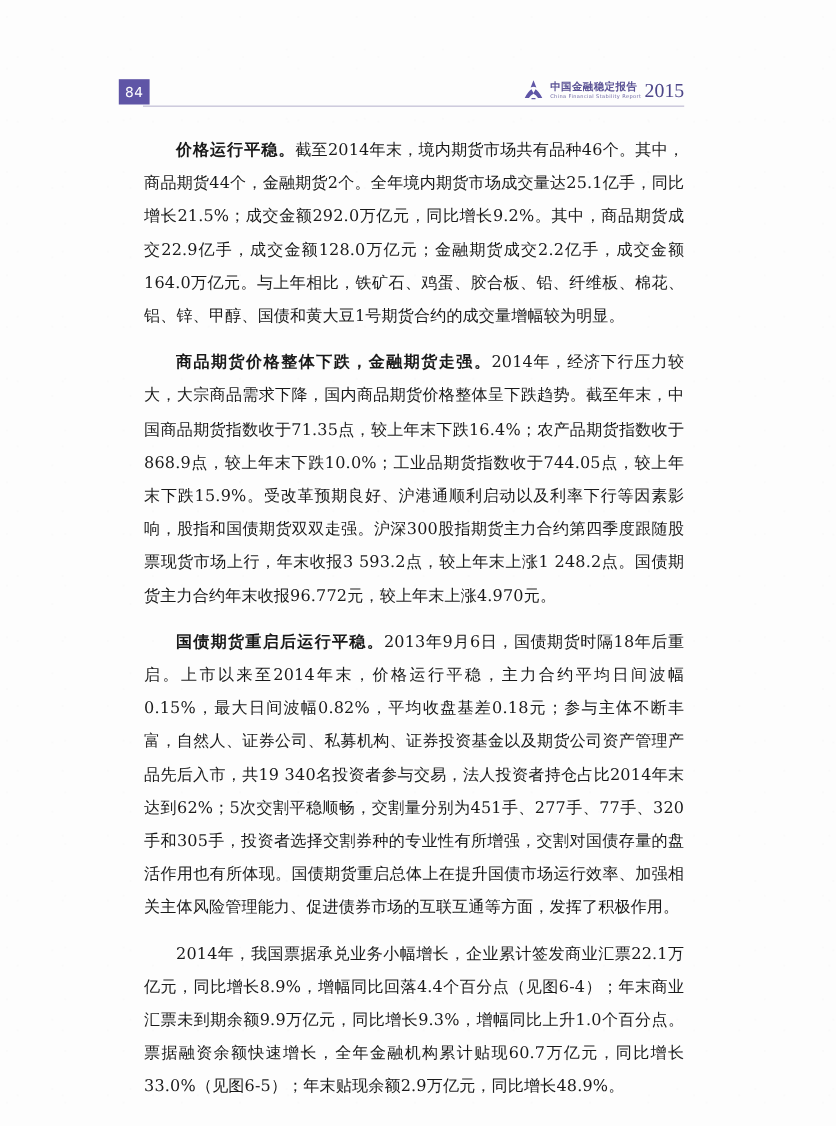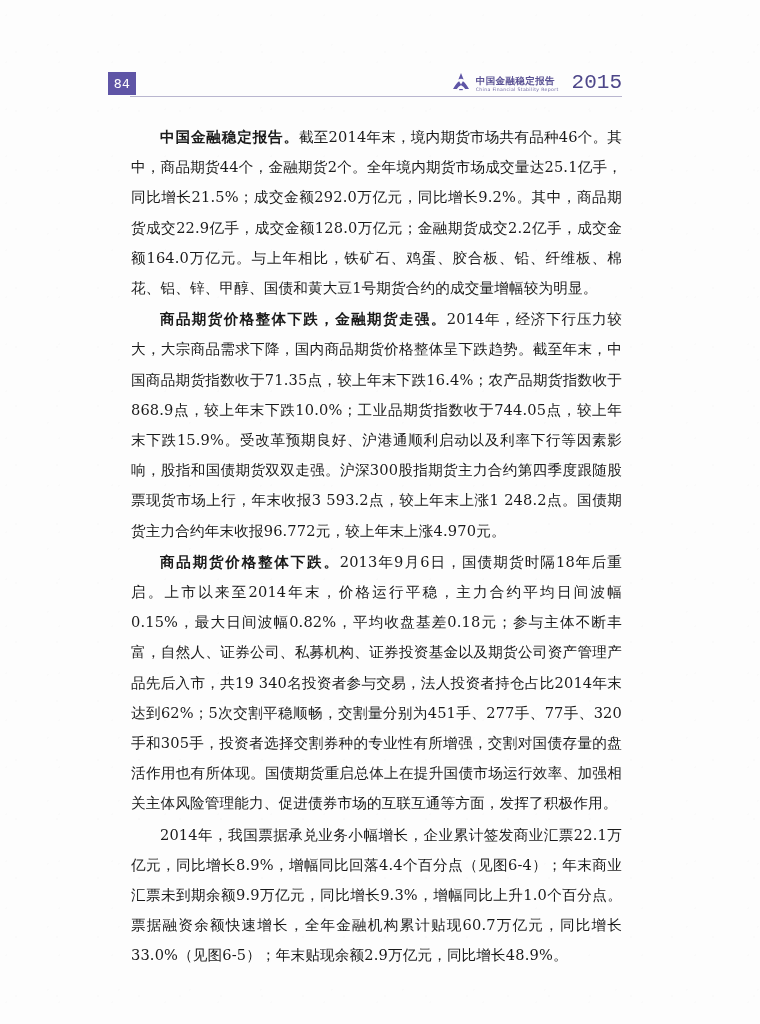--- a/index.html
+++ b/index.html
@@ -94,28 +94,27 @@
   }
   .brand-en {
     font-family: "DejaVu Sans", "Liberation Sans", sans-serif;
     font-size: 4.6px;
     color: #6e68a3;
     letter-spacing: 0.35px;
     margin-top: 2px;
     white-space: nowrap;
   }
   .brand-year {
-    font-family: Liberation Mono, monospace;
-    font-size: 21px;
+    font-family: Liberation Serif, serif;
+    font-size: 18px;
     color: #4d4689;
     font-weight: 400;
     letter-spacing: 0px;
     position: relative;
     top: 1px;
-    margin-left: 10px;
   }
 
   
   .content {
     position: absolute;
     left: 131px;
     top: 122px;
     width: 491px;
   }
 
@@ -136,21 +135,21 @@
     margin: 0 0 0 0;
     font-size: 14.6px;
     line-height: 30.2px;
     text-align: justify;
     text-justify: inter-character;
     text-indent: 29px;
     letter-spacing: 0.15px;
     color: #1a1a1a;
   }
   p.para + p.para {
-    margin-top: 1px;
+    margin-top: 12px;
   }
   p.para b {
     font-weight: 700;
     letter-spacing: 0.8px;
   }
 </style>
 </head>
 <body>
 
 <div class="page">
@@ -179,29 +178,29 @@
         </span>
         <span class="brand-year">2015</span>
       </span>
     </div>
   </div>
 
   <div class="content">
 
 
     <p class="para">
-      <b>中国金融稳定报告。</b><span>截至2014年末，境内期货市场共有品种46个。其中，商品期货44个，金融期货2个。全年境内期货市场成交量达25.1亿手，同比增长21.5%；成交金额292.0万亿元，同比增长9.2%。其中，商品期货成交22.9亿手，成交金额128.0万亿元；金融期货成交2.2亿手，成交金额164.0万亿元。与上年相比，铁矿石、鸡蛋、胶合板、铅、纤维板、棉花、铝、锌、甲醇、国债和黄大豆1号期货合约的成交量增幅较为明显。</span>
+      <b>价格运行平稳。</b><span>截至2014年末，境内期货市场共有品种46个。其中，商品期货44个，金融期货2个。全年境内期货市场成交量达25.1亿手，同比增长21.5%；成交金额292.0万亿元，同比增长9.2%。其中，商品期货成交22.9亿手，成交金额128.0万亿元；金融期货成交2.2亿手，成交金额164.0万亿元。与上年相比，铁矿石、鸡蛋、胶合板、铅、纤维板、棉花、铝、锌、甲醇、国债和黄大豆1号期货合约的成交量增幅较为明显。</span>
     </p>
 
     <p class="para">
       <b>商品期货价格整体下跌，金融期货走强。</b><span>2014年，经济下行压力较大，大宗商品需求下降，国内商品期货价格整体呈下跌趋势。截至年末，中国商品期货指数收于71.35点，较上年末下跌16.4%；农产品期货指数收于868.9点，较上年末下跌10.0%；工业品期货指数收于744.05点，较上年末下跌15.9%。受改革预期良好、沪港通顺利启动以及利率下行等因素影响，股指和国债期货双双走强。沪深300股指期货主力合约第四季度跟随股票现货市场上行，年末收报3 593.2点，较上年末上涨1 248.2点。国债期货主力合约年末收报96.772元，较上年末上涨4.970元。</span>
     </p>
 
     <p class="para">
-      <b>商品期货价格整体下跌。</b><span>2013年9月6日，国债期货时隔18年后重启。上市以来至2014年末，价格运行平稳，主力合约平均日间波幅0.15%，最大日间波幅0.82%，平均收盘基差0.18元；参与主体不断丰富，自然人、证券公司、私募机构、证券投资基金以及期货公司资产管理产品先后入市，共19 340名投资者参与交易，法人投资者持仓占比2014年末达到62%；5次交割平稳顺畅，交割量分别为451手、277手、77手、320手和305手，投资者选择交割券种的专业性有所增强，交割对国债存量的盘活作用也有所体现。国债期货重启总体上在提升国债市场运行效率、加强相关主体风险管理能力、促进债券市场的互联互通等方面，发挥了积极作用。</span>
+      <b>国债期货重启后运行平稳。</b><span>2013年9月6日，国债期货时隔18年后重启。上市以来至2014年末，价格运行平稳，主力合约平均日间波幅0.15%，最大日间波幅0.82%，平均收盘基差0.18元；参与主体不断丰富，自然人、证券公司、私募机构、证券投资基金以及期货公司资产管理产品先后入市，共19 340名投资者参与交易，法人投资者持仓占比2014年末达到62%；5次交割平稳顺畅，交割量分别为451手、277手、77手、320手和305手，投资者选择交割券种的专业性有所增强，交割对国债存量的盘活作用也有所体现。国债期货重启总体上在提升国债市场运行效率、加强相关主体风险管理能力、促进债券市场的互联互通等方面，发挥了积极作用。</span>
     </p>
 
 
     <p class="para">
       <span>2014年，我国票据承兑业务小幅增长，企业累计签发商业汇票22.1万亿元，同比增长8.9%，增幅同比回落4.4个百分点（见图6-4）；年末商业汇票未到期余额9.9万亿元，同比增长9.3%，增幅同比上升1.0个百分点。票据融资余额快速增长，全年金融机构累计贴现60.7万亿元，同比增长33.0%（见图6-5）；年末贴现余额2.9万亿元，同比增长48.9%。</span>
     </p>
 
   </div>
 </div>
 

